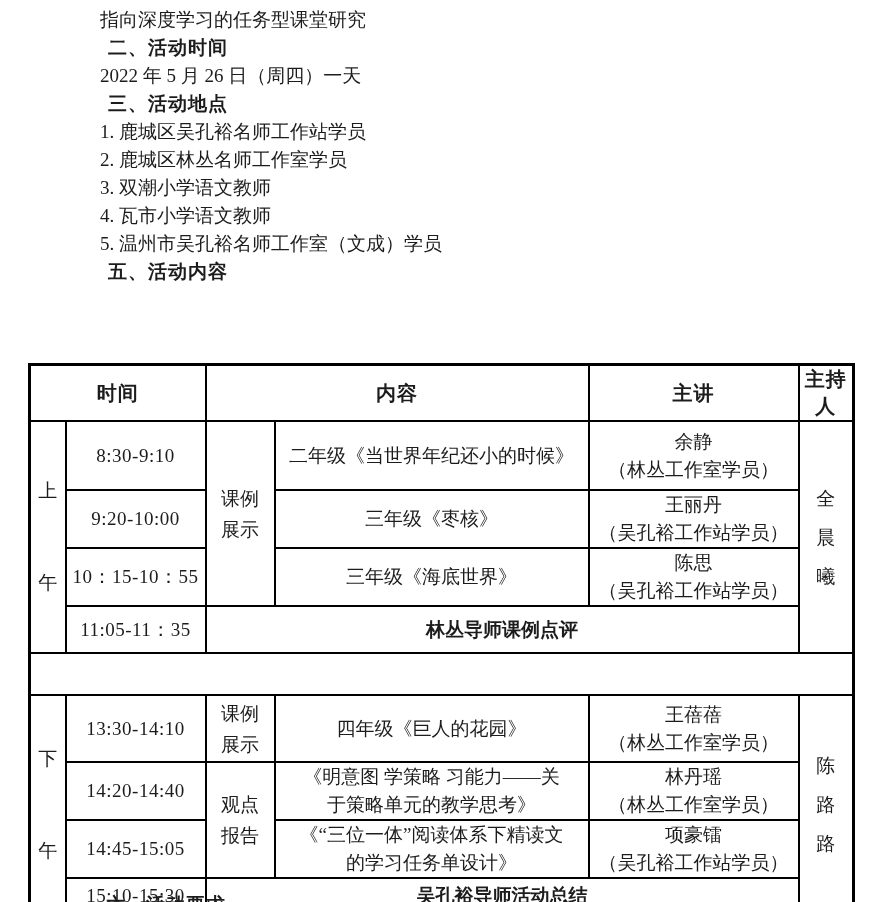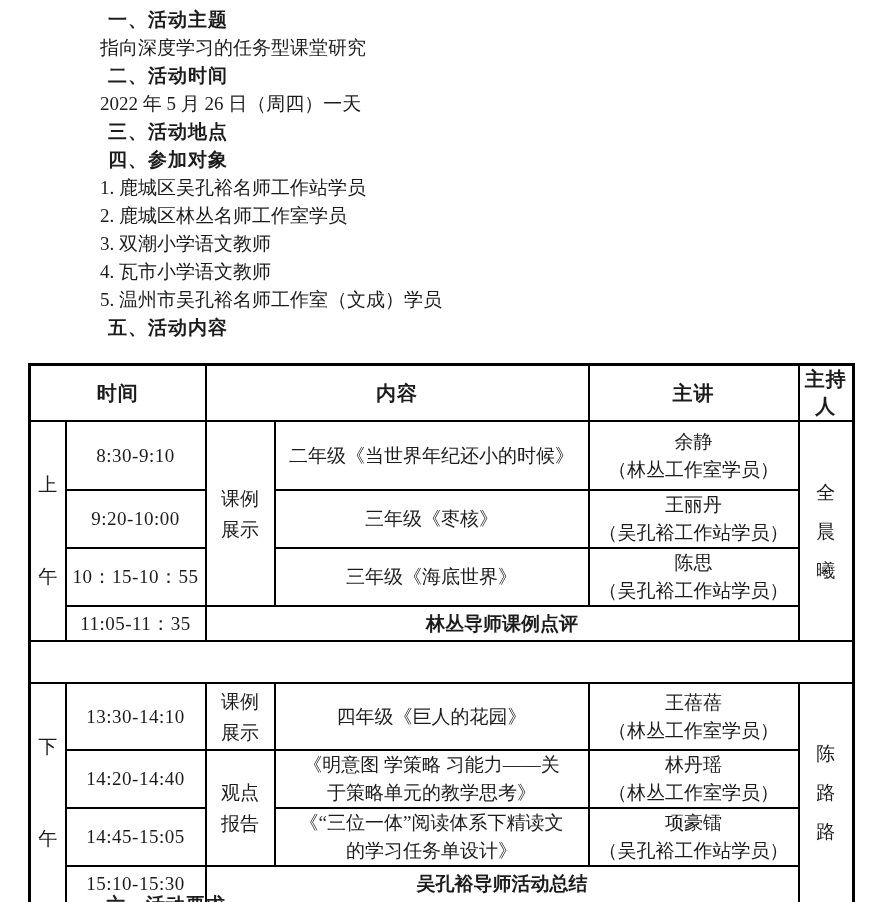--- a/index.html
+++ b/index.html
@@ -50,26 +50,24 @@
     position:absolute; top:892px; left:106px;
     font-weight:bold; font-size:19px;
     font-family:"Liberation Sans","DejaVu Sans",sans-serif;
     letter-spacing:1px;
   }
 </style>
 </head>
 <body>
 
 <div class="doc">
-  <div class="doc-line doc-heading">一、活动主题</div>
   <div class="doc-line">指向深度学习的任务型课堂研究</div>
   <div class="doc-line doc-heading">二、活动时间</div>
   <div class="doc-line">2022 年 5 月 26 日（周四）一天</div>
   <div class="doc-line doc-heading">三、活动地点</div>
-  <div class="doc-line doc-heading">四、参加对象</div>
   <div class="doc-line">1. 鹿城区吴孔裕名师工作站学员</div>
   <div class="doc-line">2. 鹿城区林丛名师工作室学员</div>
   <div class="doc-line">3. 双潮小学语文教师</div>
   <div class="doc-line">4. 瓦市小学语文教师</div>
   <div class="doc-line">5. 温州市吴孔裕名师工作室（文成）学员</div>
   <div class="doc-line doc-heading">五、活动内容</div>
 </div>
 
 <table class="schedule">
   <colgroup>
@@ -107,21 +105,21 @@
     <td class="content-cell">三年级《枣核》</td>
     <td class="speaker-cell">王丽丹
 （吴孔裕工作站学员）</td>
   </tr>
   <tr style="height:58px">
     <td class="time-cell">10：15-10：55</td>
     <td class="content-cell">三年级《海底世界》</td>
     <td class="speaker-cell">陈思
 （吴孔裕工作站学员）</td>
   </tr>
-  <tr style="height:35px">
+  <tr style="height:47px">
     <td class="time-cell">11:05-11：35</td>
     <td colspan="3" class="span-cell">林丛导师课例点评</td>
   </tr>
 
   <tr class="sep-row" style="height:42px">
     <td colspan="6"></td>
   </tr>
 
   <tr style="height:67px">
     <td rowspan="4" class="period-cell">下

